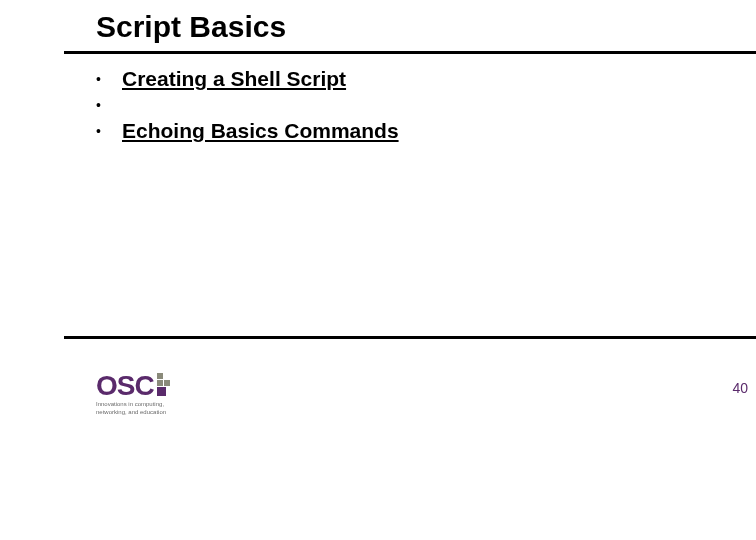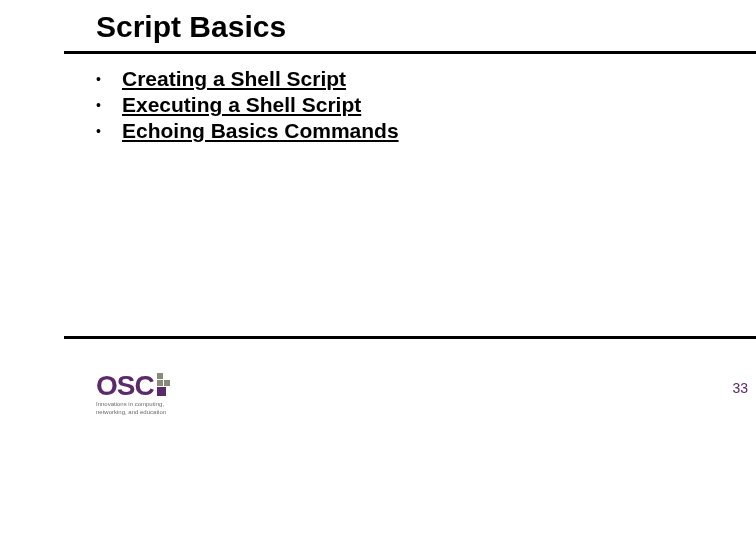--- a/index.html
+++ b/index.html
@@ -33,21 +33,20 @@
   </div>
   <hr class="title-rule">
 
   <ul class="bullets">
     <li>
       <span class="bullet-dot">•</span>
       <a href="#" class="bullet-link">Creating a Shell Script</a>
     </li>
     <li>
       <span class="bullet-dot">•</span>
-      <a href="#" class="bullet-link">Executing a Shell Script</a>
     </li>
     <li>
       <span class="bullet-dot">•</span>
       <a href="#" class="bullet-link">Echoing Basics Commands</a>
     </li>
   </ul>
 
   <hr class="footer-rule">
 
   <div class="logo">
@@ -63,15 +62,15 @@
           </span>
         <span class="logo-sq-row">
             <span class="logo-sq big"></span>
           </span>
       </span>
     </div>
     <div class="logo-tag">Innovations in computing,</div>
     <div class="logo-tag">networking, and education</div>
   </div>
 
-  <div class="page-num">33</div>
+  <div class="page-num">40</div>
 
 </div>
 
 </body></html>

